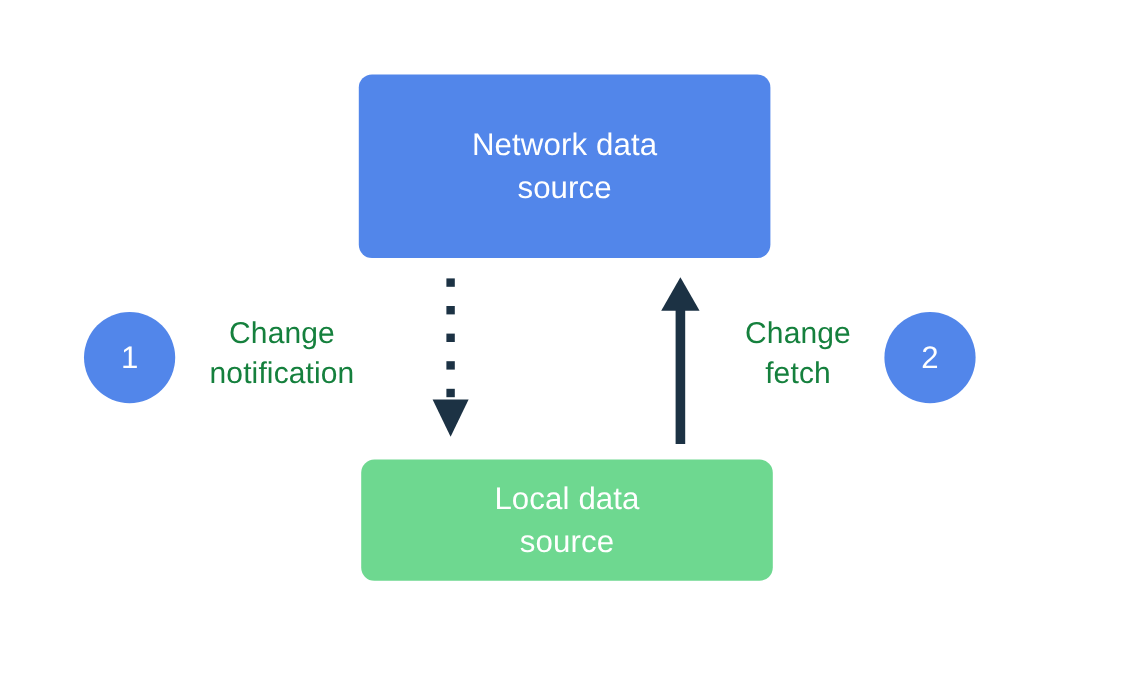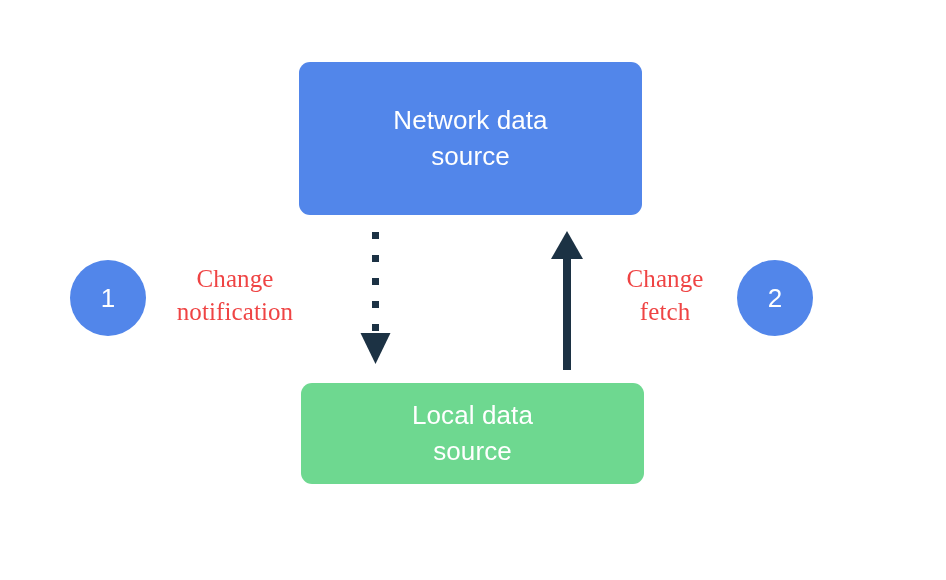--- a/index.html
+++ b/index.html
@@ -58,27 +58,26 @@
     justify-content: center;
     font-size: 26px;
     line-height: 1;
     font-weight: 400;
   }
   #circle-1 { left: 70px;  top: 260px; }
   #circle-2 { left: 737px; top: 260px; }
 
   .edge-label {
     position: absolute;
-    color: #ef4444;
+    color: #15803d;
     font-size: 25px;
     line-height: 1.32;
     text-align: center;
     white-space: pre-line;
     letter-spacing: 0.1px;
-    font-family: Liberation Serif, serif;
   }
   #label-notification {
     left: 155px;
     top: 262px;
     width: 160px;
   }
   #label-fetch {
     left: 600px;
     top: 262px;
     width: 130px;

